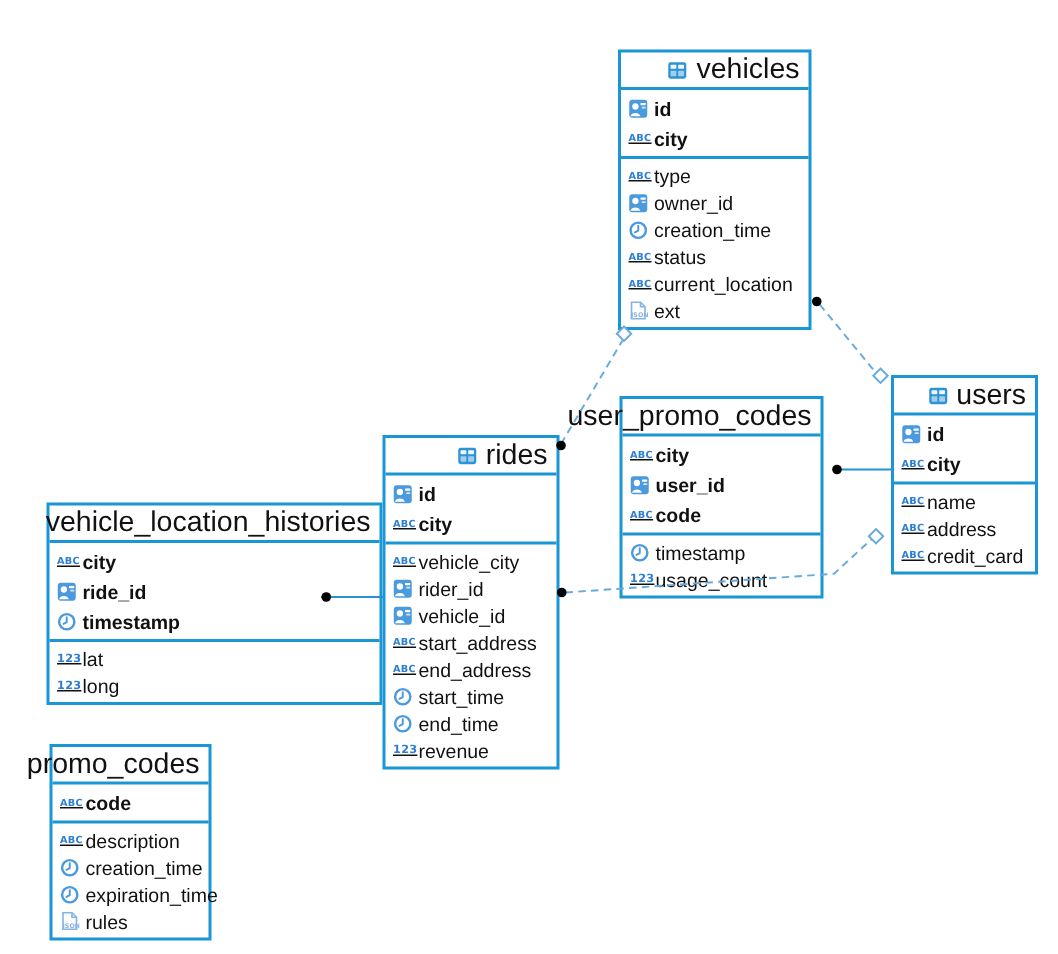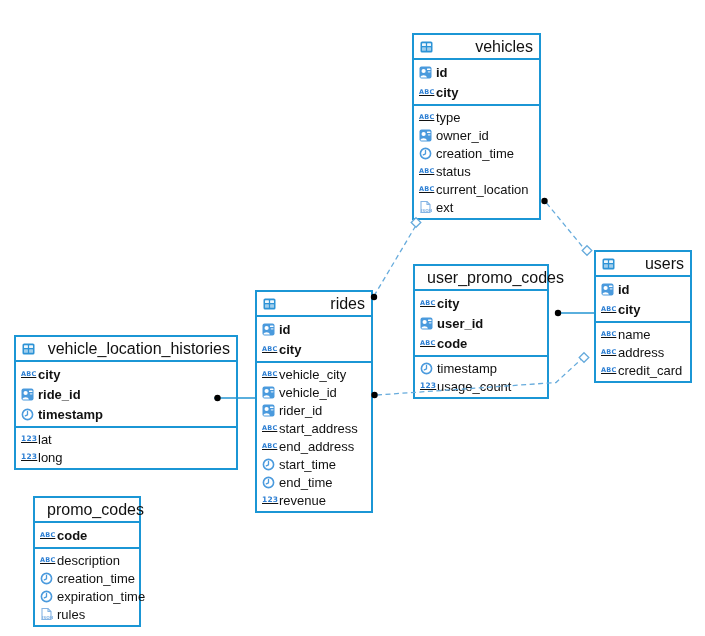--- a/index.html
+++ b/index.html
@@ -4,23 +4,23 @@
 <style>
   html,body{margin:0;padding:0;background:#ffffff;}
   .canvas{
     position:relative;width:705px;height:636px;background:#ffffff;
     font-family:"Liberation Sans",sans-serif;overflow:hidden;
   }
   .tables-layer{position:absolute;inset:0;z-index:1;}
   .connectors{position:absolute;left:0;top:0;z-index:2;pointer-events:none;}
   .tbl{position:absolute;background:#ffffff;border:2px solid #1b96d5;box-sizing:border-box;}
   .tbl-header{
-    display:flex;align-items:center;justify-content:space-between;gap:6px;
+    display:flex;align-items:center;justify-content:flex-end;gap:6px;
     height:23px;border-bottom:2px solid #1b96d5;
-    font-size:16px;color:#111;padding:0 6px;white-space:nowrap;
+    font-size:19px;color:#111;padding:0 6px;white-space:nowrap;
   }
   .sec{padding:2px 0;}
   .sec.rest{border-top:2px solid #1b96d5;}
   .frow{display:flex;align-items:center;height:18px;padding:0 5px;font-size:13px;color:#111;white-space:nowrap;}
   .frow.key{font-weight:bold;height:20px;}
   .ricon{width:17px;flex:0 0 17px;display:flex;align-items:flex-start;justify-content:flex-start;text-decoration:underline;}
   .txticon{
     font-weight:bold;color:#2d7fd3;font-size:6.5px;line-height:1;
     font-family:"DejaVu Sans",sans-serif;letter-spacing:.2px;
   }
@@ -266,36 +266,36 @@
           <div class="frow">
             <span class="ricon">
               <svg width="13" height="13" viewBox="0 0 13 13">
                 <rect x="0.5" y="0.5" width="12" height="12" rx="2" fill="#4a9add"></rect>
                 <circle cx="4.6" cy="5" r="2.1" fill="#ffffff"></circle>
                 <path d="M1.3 11.5 C1.9 8.5 7.3 8.5 7.9 11.5 Z" fill="#ffffff"></path>
                 <rect x="8" y="2.6" width="3.5" height="1.5" rx="0.4" fill="#ffffff"></rect>
                 <rect x="8.8" y="5.2" width="2.7" height="1.2" rx="0.4" fill="#ffffff" opacity="0.75"></rect>
               </svg>
             </span>
+            <span>rider_id</span>
+          </div>
+          <div class="frow">
+            <span class="ricon">
+              <svg width="13" height="13" viewBox="0 0 13 13">
+                <rect x="0.5" y="0.5" width="12" height="12" rx="2" fill="#4a9add"></rect>
+                <circle cx="4.6" cy="5" r="2.1" fill="#ffffff"></circle>
+                <path d="M1.3 11.5 C1.9 8.5 7.3 8.5 7.9 11.5 Z" fill="#ffffff"></path>
+                <rect x="8" y="2.6" width="3.5" height="1.5" rx="0.4" fill="#ffffff"></rect>
+                <rect x="8.8" y="5.2" width="2.7" height="1.2" rx="0.4" fill="#ffffff" opacity="0.75"></rect>
+              </svg>
+            </span>
             <span>vehicle_id</span>
           </div>
           <div class="frow">
             <span class="ricon">
-              <svg width="13" height="13" viewBox="0 0 13 13">
-                <rect x="0.5" y="0.5" width="12" height="12" rx="2" fill="#4a9add"></rect>
-                <circle cx="4.6" cy="5" r="2.1" fill="#ffffff"></circle>
-                <path d="M1.3 11.5 C1.9 8.5 7.3 8.5 7.9 11.5 Z" fill="#ffffff"></path>
-                <rect x="8" y="2.6" width="3.5" height="1.5" rx="0.4" fill="#ffffff"></rect>
-                <rect x="8.8" y="5.2" width="2.7" height="1.2" rx="0.4" fill="#ffffff" opacity="0.75"></rect>
-              </svg>
-            </span>
-            <span>rider_id</span>
-          </div>
-          <div class="frow">
-            <span class="ricon">
               <span class="txticon">ABC</span>
             </span>
             <span>start_address</span>
           </div>
           <div class="frow">
             <span class="ricon">
               <span class="txticon">ABC</span>
             </span>
             <span>end_address</span>
           </div>
@@ -318,21 +318,21 @@
             <span>end_time</span>
           </div>
           <div class="frow">
             <span class="ricon">
               <span class="txticon n123">123</span>
             </span>
             <span>revenue</span>
           </div>
         </div>
       </div>
-      <div class="tbl" style="left: 14px; top: 335px; width: 224px;">
+      <div class="tbl" style="left: 31px; top: 335px; width: 224px;">
         <div class="tbl-header">
           <svg width="13" height="12" viewBox="0 0 13 12">
             <rect x="0.5" y="0.5" width="12" height="11" rx="1.6" fill="#2d93d6"></rect>
             <rect x="2" y="2.2" width="3.9" height="2.7" rx="0.5" fill="#ffffff" opacity="0.92"></rect>
             <rect x="7.1" y="2.2" width="3.9" height="2.7" rx="0.5" fill="#ffffff" opacity="0.92"></rect>
             <rect x="2" y="6.2" width="3.9" height="3.6" rx="0.5" fill="#ffffff" opacity="0.55"></rect>
             <rect x="7.1" y="6.2" width="3.9" height="3.6" rx="0.5" fill="#ffffff" opacity="0.55"></rect>
           </svg>
           <span>vehicle_location_histories</span>
         </div>

